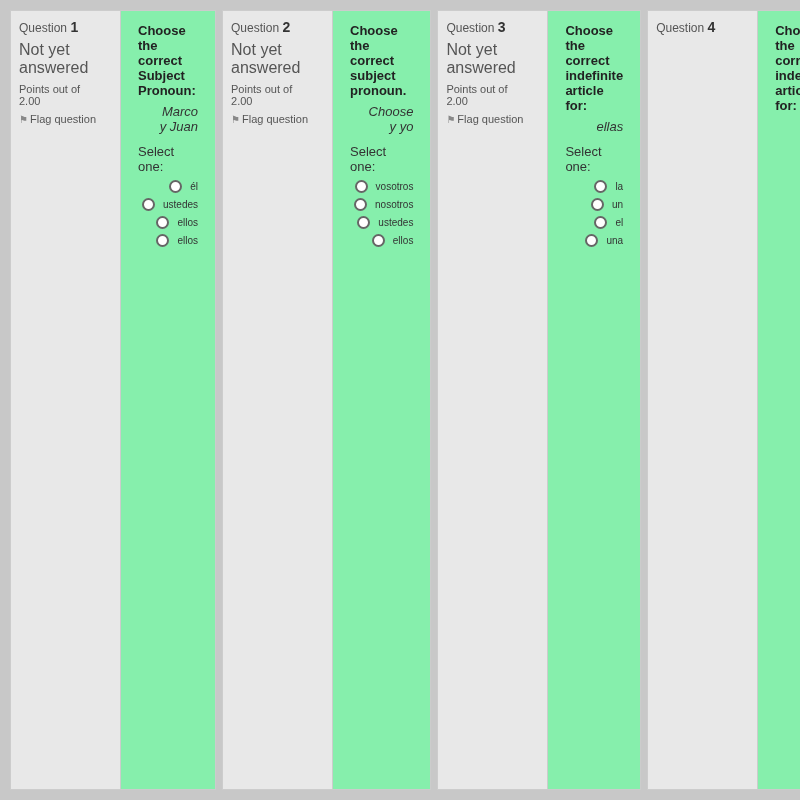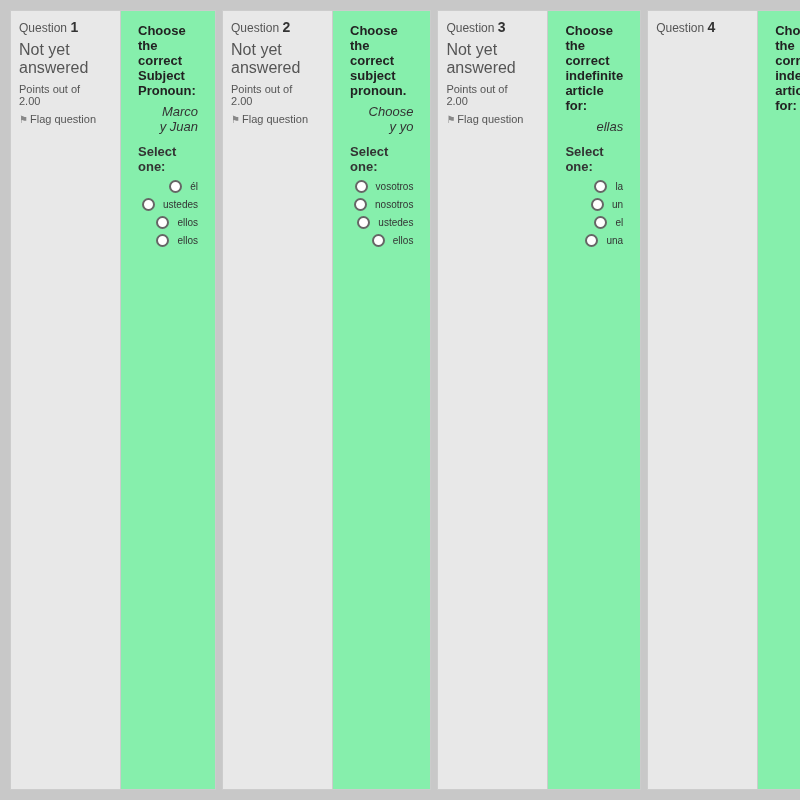--- a/index.html
+++ b/index.html
@@ -81,21 +81,21 @@
     }
     .question-subject {
       font-style: italic;
       margin-left: 16px;
       margin-bottom: 10px;
       font-size: 13px;
       color: #333;
       text-align: right;
     }
     .select-one-label {
-      font-weight: bold;
+      font-weight: normal;
       margin-bottom: 6px;
       font-size: 13px;
     }
     .options-list {
       display: flex;
       flex-direction: column;
       gap: 5px;
       margin-left: 4px;
     }
     .option-item {

